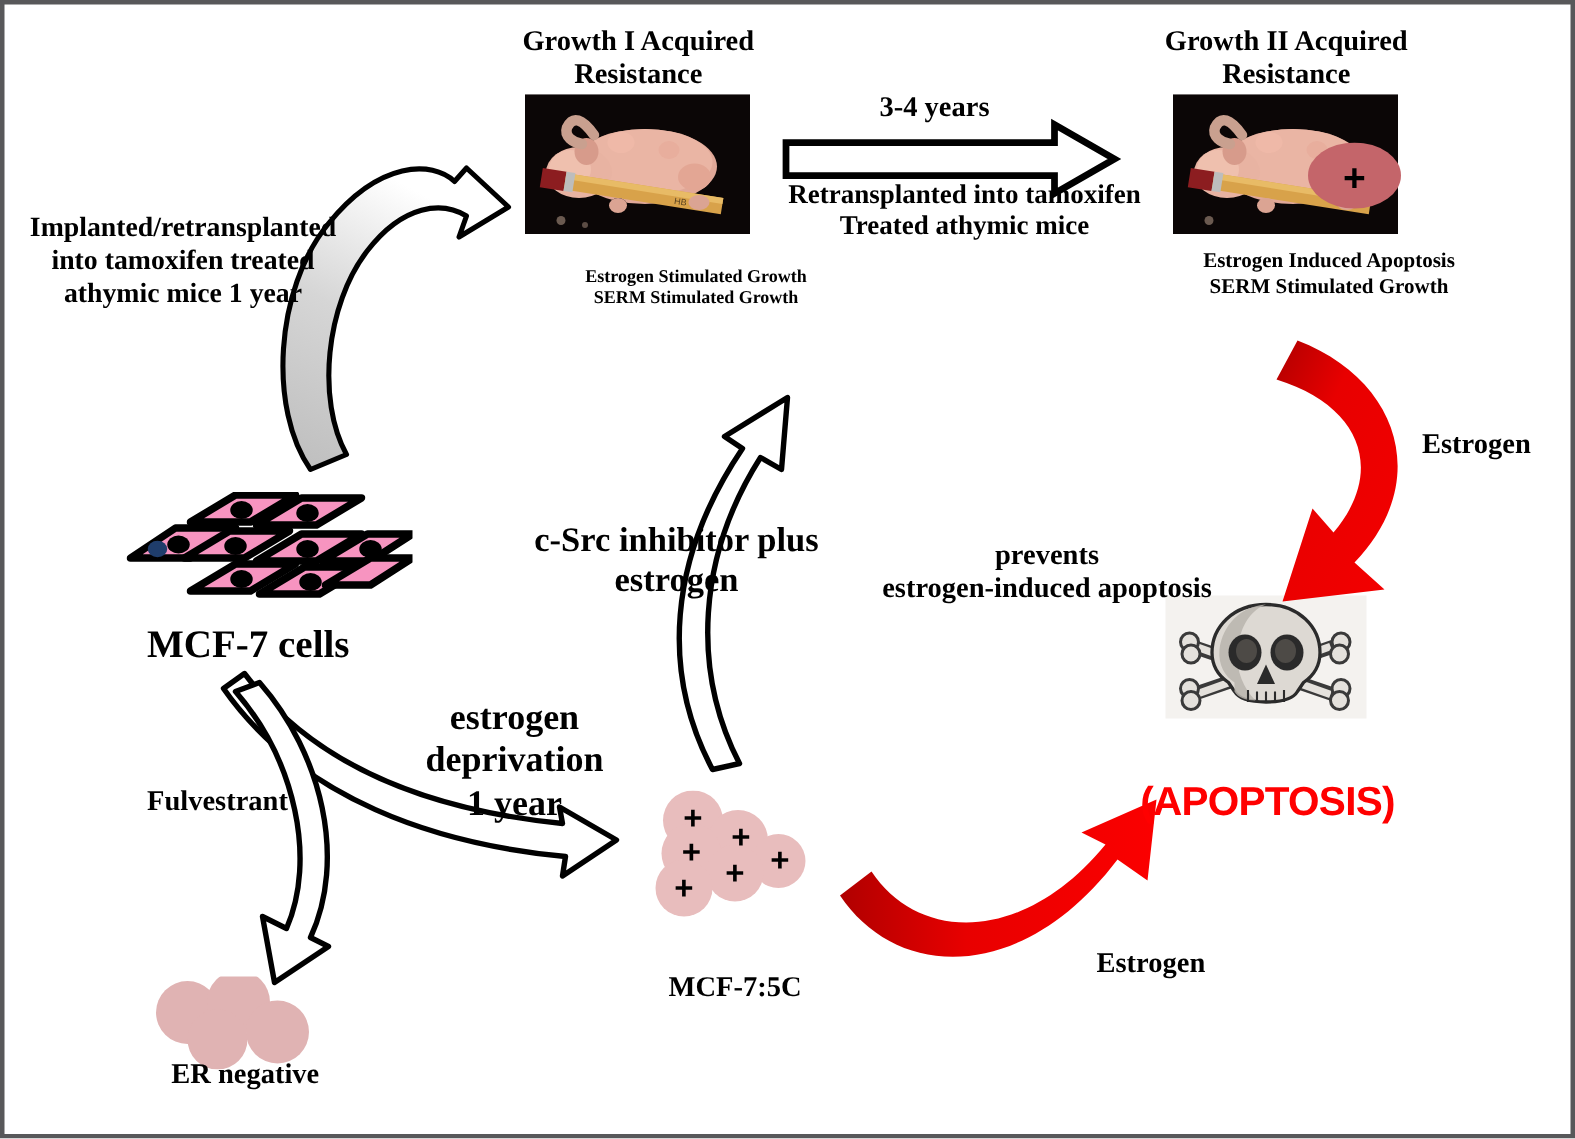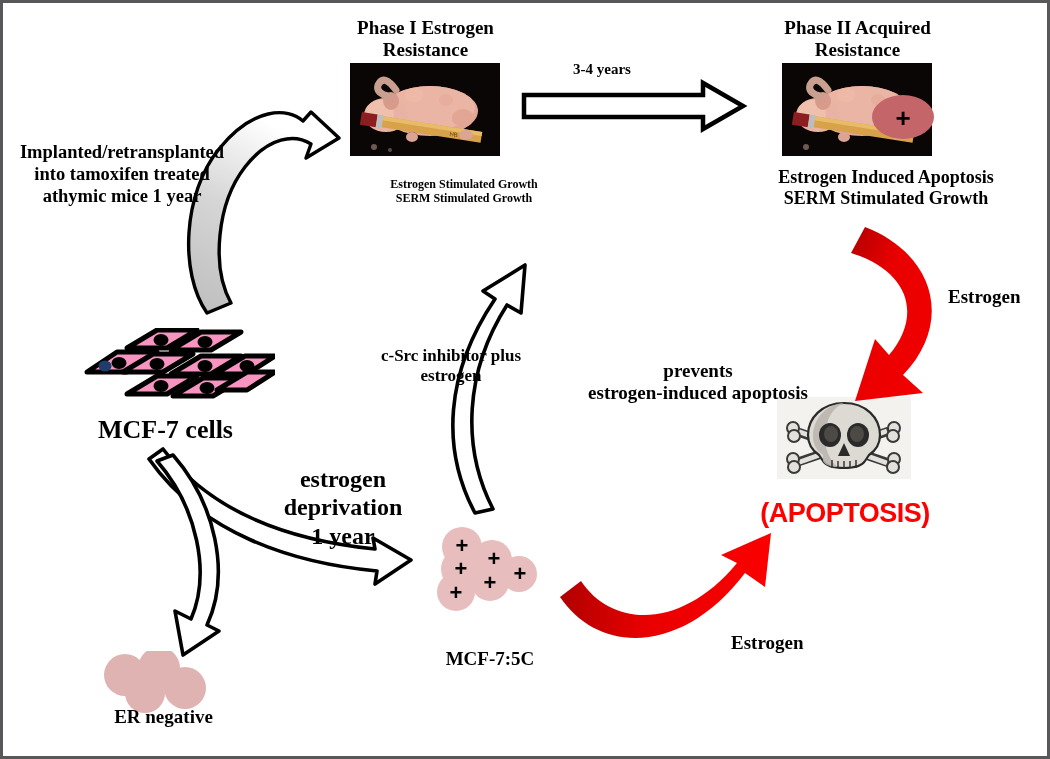--- a/index.html
+++ b/index.html
@@ -279,55 +279,58 @@
     </g>
 
     <g>
       <path d="M 557 594
                C 596 652 680 652 742 570
                L 762 584 L 768 530 L 718 552 L 734 560
                C 680 626 610 626 578 578 Z" fill="url(#redGradBot)" stroke="none"></path>
     </g>
   </svg>
 
-  <div class="lbl" style="left:320px; top:14px; width:205px; font-size:19px;">Phase I Estrogen
+  <div class="lbl" style="left:320px; top:14px; width:205px; font-size:19px;">Growth I Acquired
 Resistance</div>
 
-  <div class="lbl" style="left:752px; top:14px; width:205px; font-size:19px;">Phase II Acquired
+  <div class="lbl" style="left:752px; top:14px; width:205px; font-size:19px;">Growth II Acquired
 Resistance</div>
 
-  <div class="lbl" style="left:524px; top:58px; width:150px; font-size:15px;">3-4 years</div>
-
+  <div class="lbl" style="left:545px; top:58px; width:150px; font-size:19px;">3-4 years</div>
+
+  <div class="lbl" style="left:495px; top:116px; width:290px; font-size:18px;">Retransplanted into tamoxifen
+Treated athymic mice</div>
 
   <div class="lbl" style="left:316px; top:174px; width:290px; font-size:12px;">Estrogen Stimulated Growth
 SERM Stimulated Growth</div>
 
-  <div class="lbl" style="left:738px; top:164px; width:290px; font-size:18px;">Estrogen Induced Apoptosis
+  <div class="lbl" style="left:738px; top:164px; width:290px; font-size:14px;">Estrogen Induced Apoptosis
 SERM Stimulated Growth</div>
 
   <div class="lbl" style="left:5px; top:139px; width:228px; font-size:18.5px;">Implanted/retransplanted
 into tamoxifen treated
 athymic mice 1 year</div>
 
   <div class="lbl" style="left:80px; top:412px; width:165px; font-size:26px;">MCF-7 cells</div>
 
+  <div class="lbl" style="left:62px; top:521px; width:160px; font-size:19px;">Fulvestrant</div>
 
   <div class="lbl" style="left:78px; top:703px; width:165px; font-size:19px;font-family:Liberation Serif, serif;">ER negative</div>
 
   <div class="lbl" style="left:244px; top:462px; width:192px; font-size:24px;">estrogen deprivation
 1 year</div>
 
-  <div class="lbl" style="left:352px; top:343px; width:192px; font-size:17px;">c-Src inhibitor plus
+  <div class="lbl" style="left:352px; top:343px; width:192px; font-size:23px;">c-Src inhibitor plus
 estrogen</div>
 
   <div class="lbl" style="left:407px; top:645px; width:160px; font-size:19px;">MCF-7:5C</div>
 
   <div class="lbl" style="left:545px; top:357px; width:300px; font-size:19px;">prevents
 estrogen-induced apoptosis</div>
 
   <div class="lbl" style="left:945px; top:283px; width:100px; font-size:19px; text-align:left;">Estrogen</div>
 
   <div class="lbl" style="left:728px; top:629px; width:120px; font-size:19px; text-align:left;">Estrogen</div>
 
-  <div class="lbl" style="left:742px; top:495px; width:200px; font-size:27px; color:#ff0000;
+  <div class="lbl" style="left:742px; top:516px; width:200px; font-size:27px; color:#ff0000;
               font-family:'Liberation Sans','DejaVu Sans',sans-serif; letter-spacing:-0.5px;">(APOPTOSIS)</div>
 
 </div>
 
 </body></html>

